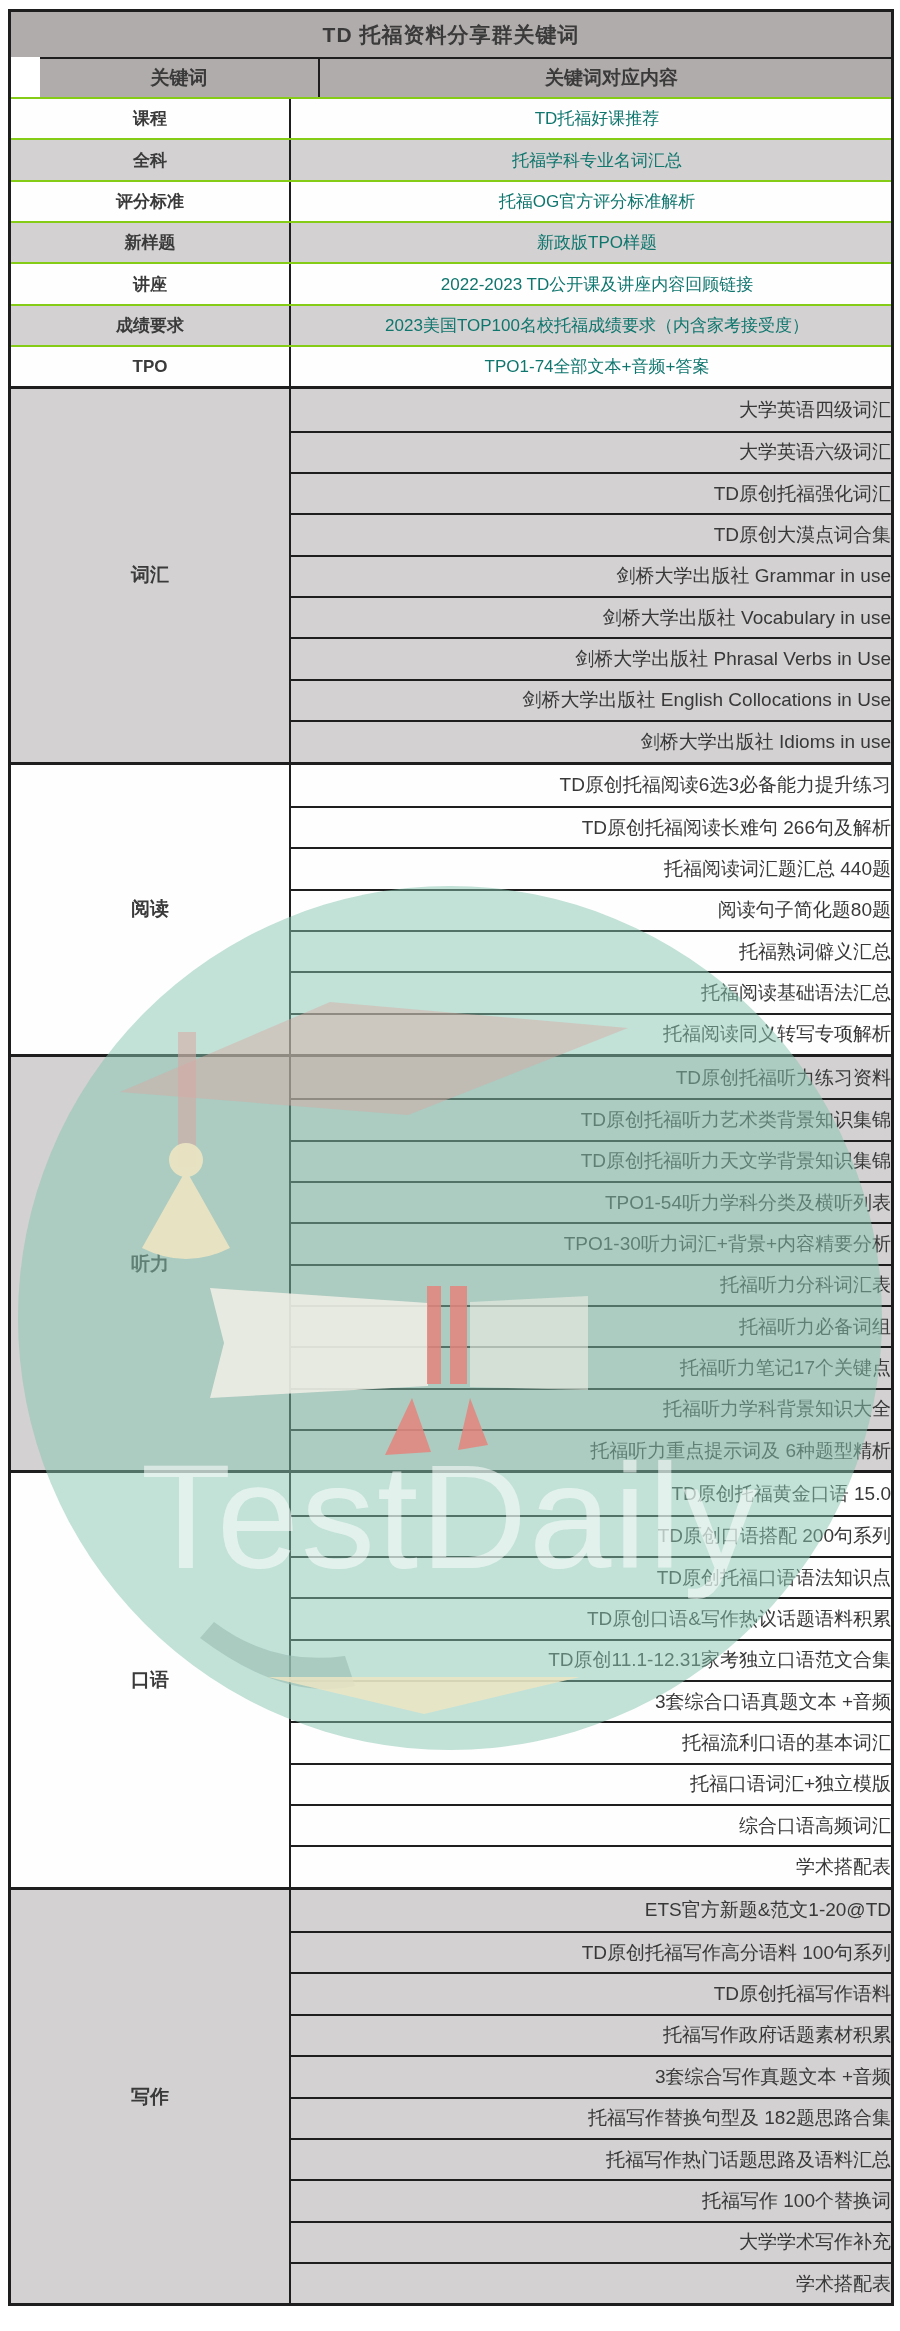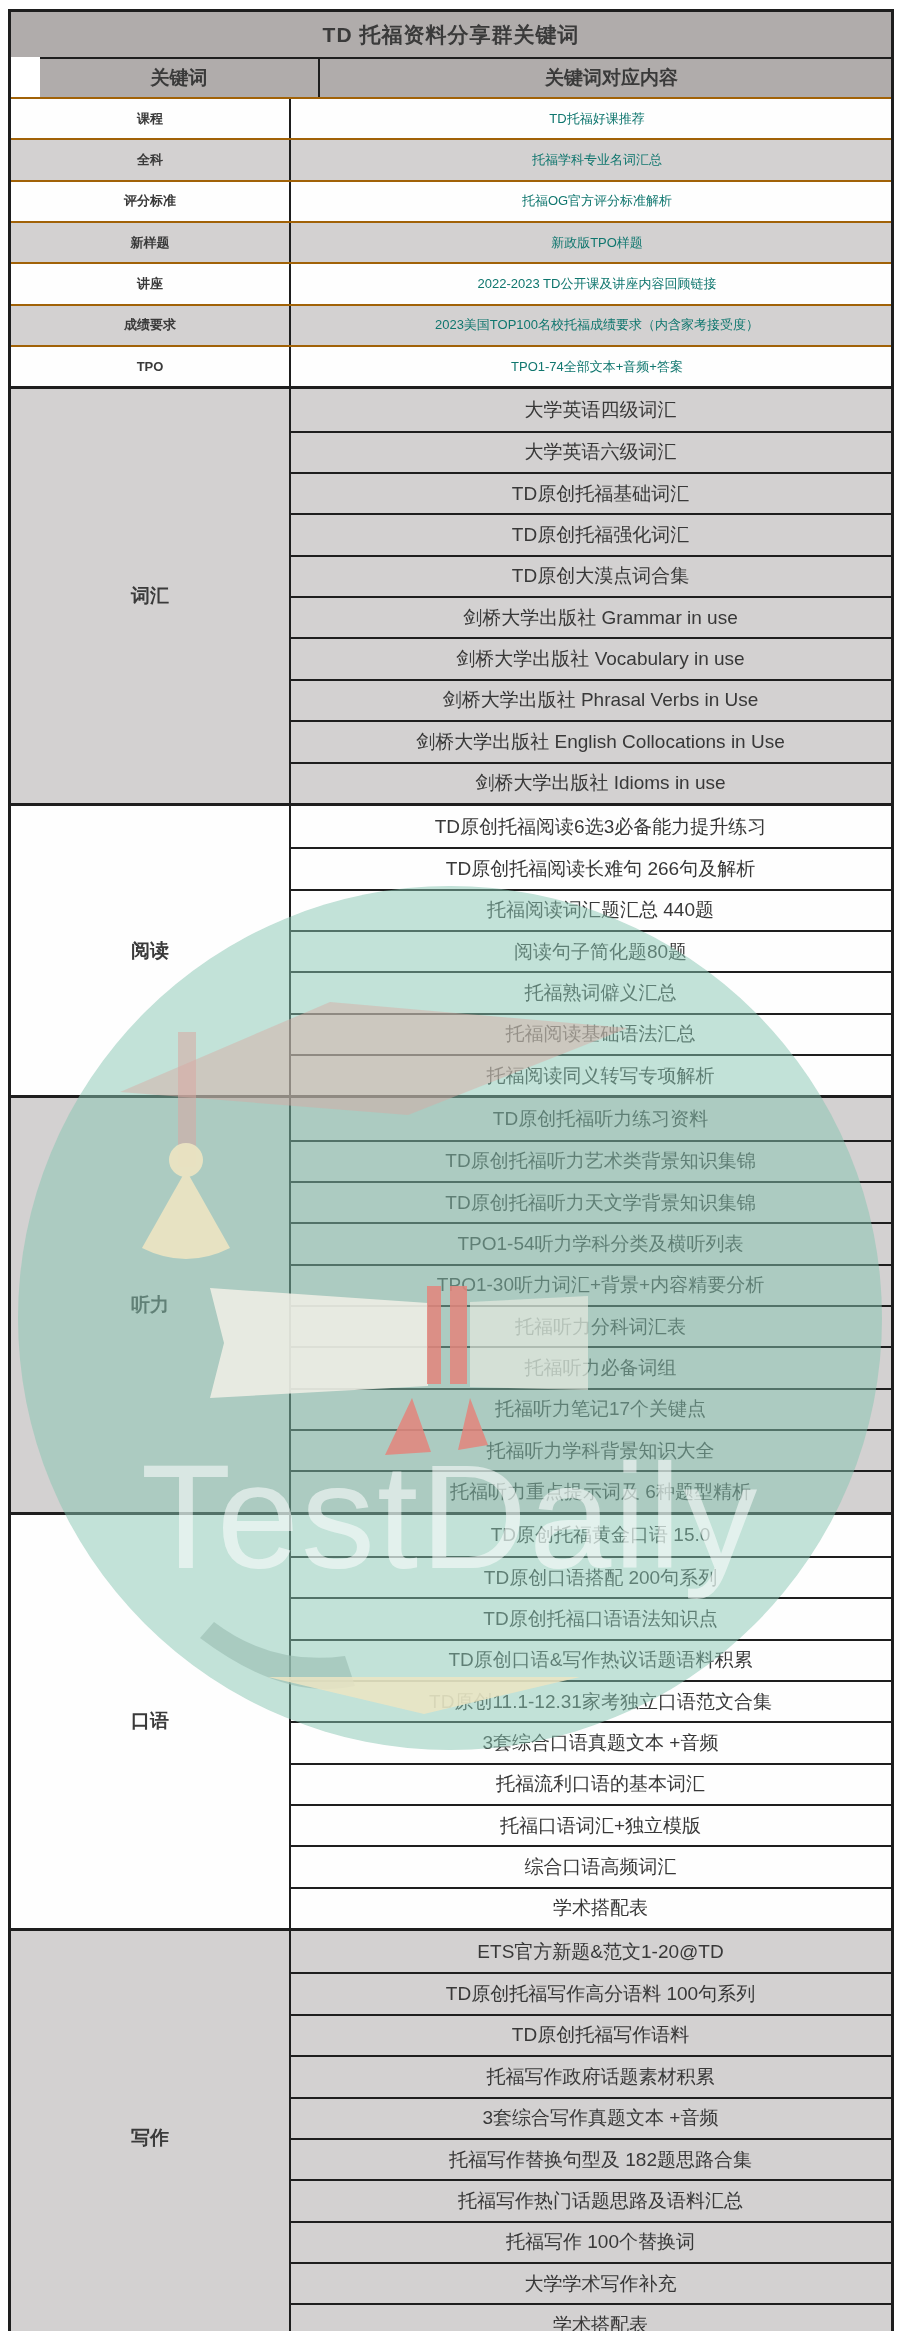--- a/index.html
+++ b/index.html
@@ -39,36 +39,36 @@
     text-align:center;
   }
   .val-cell{
     flex:1;
     display:flex;align-items:center;justify-content:center;
     text-align:center;
     padding-left:12px;
   }
   .row{
     height:41.35px;
-    border-top:2px solid #a16207;
+    border-top:2px solid #84cc16;
     display:flex;
-    font-size:13px;
+    font-size:17px;
   }
   .row .key-cell{font-weight:600;color:#3a3a3a;}
   .row .val-cell{font-weight:400;color:#0f766e;}
   .group{
     border-top:3px solid #1e1e1e;
     display:flex;
   }
   .group .key-cell{font-weight:600;color:#3a3a3a;font-size:19px;}
   .group-items{flex:1;display:flex;flex-direction:column;}
   .g-item{
     height:41.35px;
     border-top:2px solid #1e1e1e;
-    display:flex;align-items:center;justify-content:center;
+    display:flex;align-items:center;justify-content:flex-end;
     text-align:center;
     font-size:19px;font-weight:500;color:#383838;padding-left:19px;
   }
   .group-items .g-item:first-child{border-top:none;}
   .shade-white{background:#fefefe;}
   .shade-gray{background:#d3d1d1;}
   .watermark{
     position:absolute;left:0;top:0;width:900px;height:2331px;
     pointer-events:none;
   }
@@ -150,23 +150,20 @@
         <div class="group shade-gray">
     <div class="key-cell">
       <span>词汇</span>
     </div>
     <div class="group-items">
             <div class="g-item">
     <span>大学英语四级词汇</span>
   </div>
             <div class="g-item">
     <span>大学英语六级词汇</span>
-  </div>
-            <div class="g-item">
-    <span>TD原创托福基础词汇</span>
   </div>
             <div class="g-item">
     <span>TD原创托福强化词汇</span>
   </div>
             <div class="g-item">
     <span>TD原创大漠点词合集</span>
   </div>
             <div class="g-item">
     <span>剑桥大学出版社 Grammar in use</span>
   </div>

